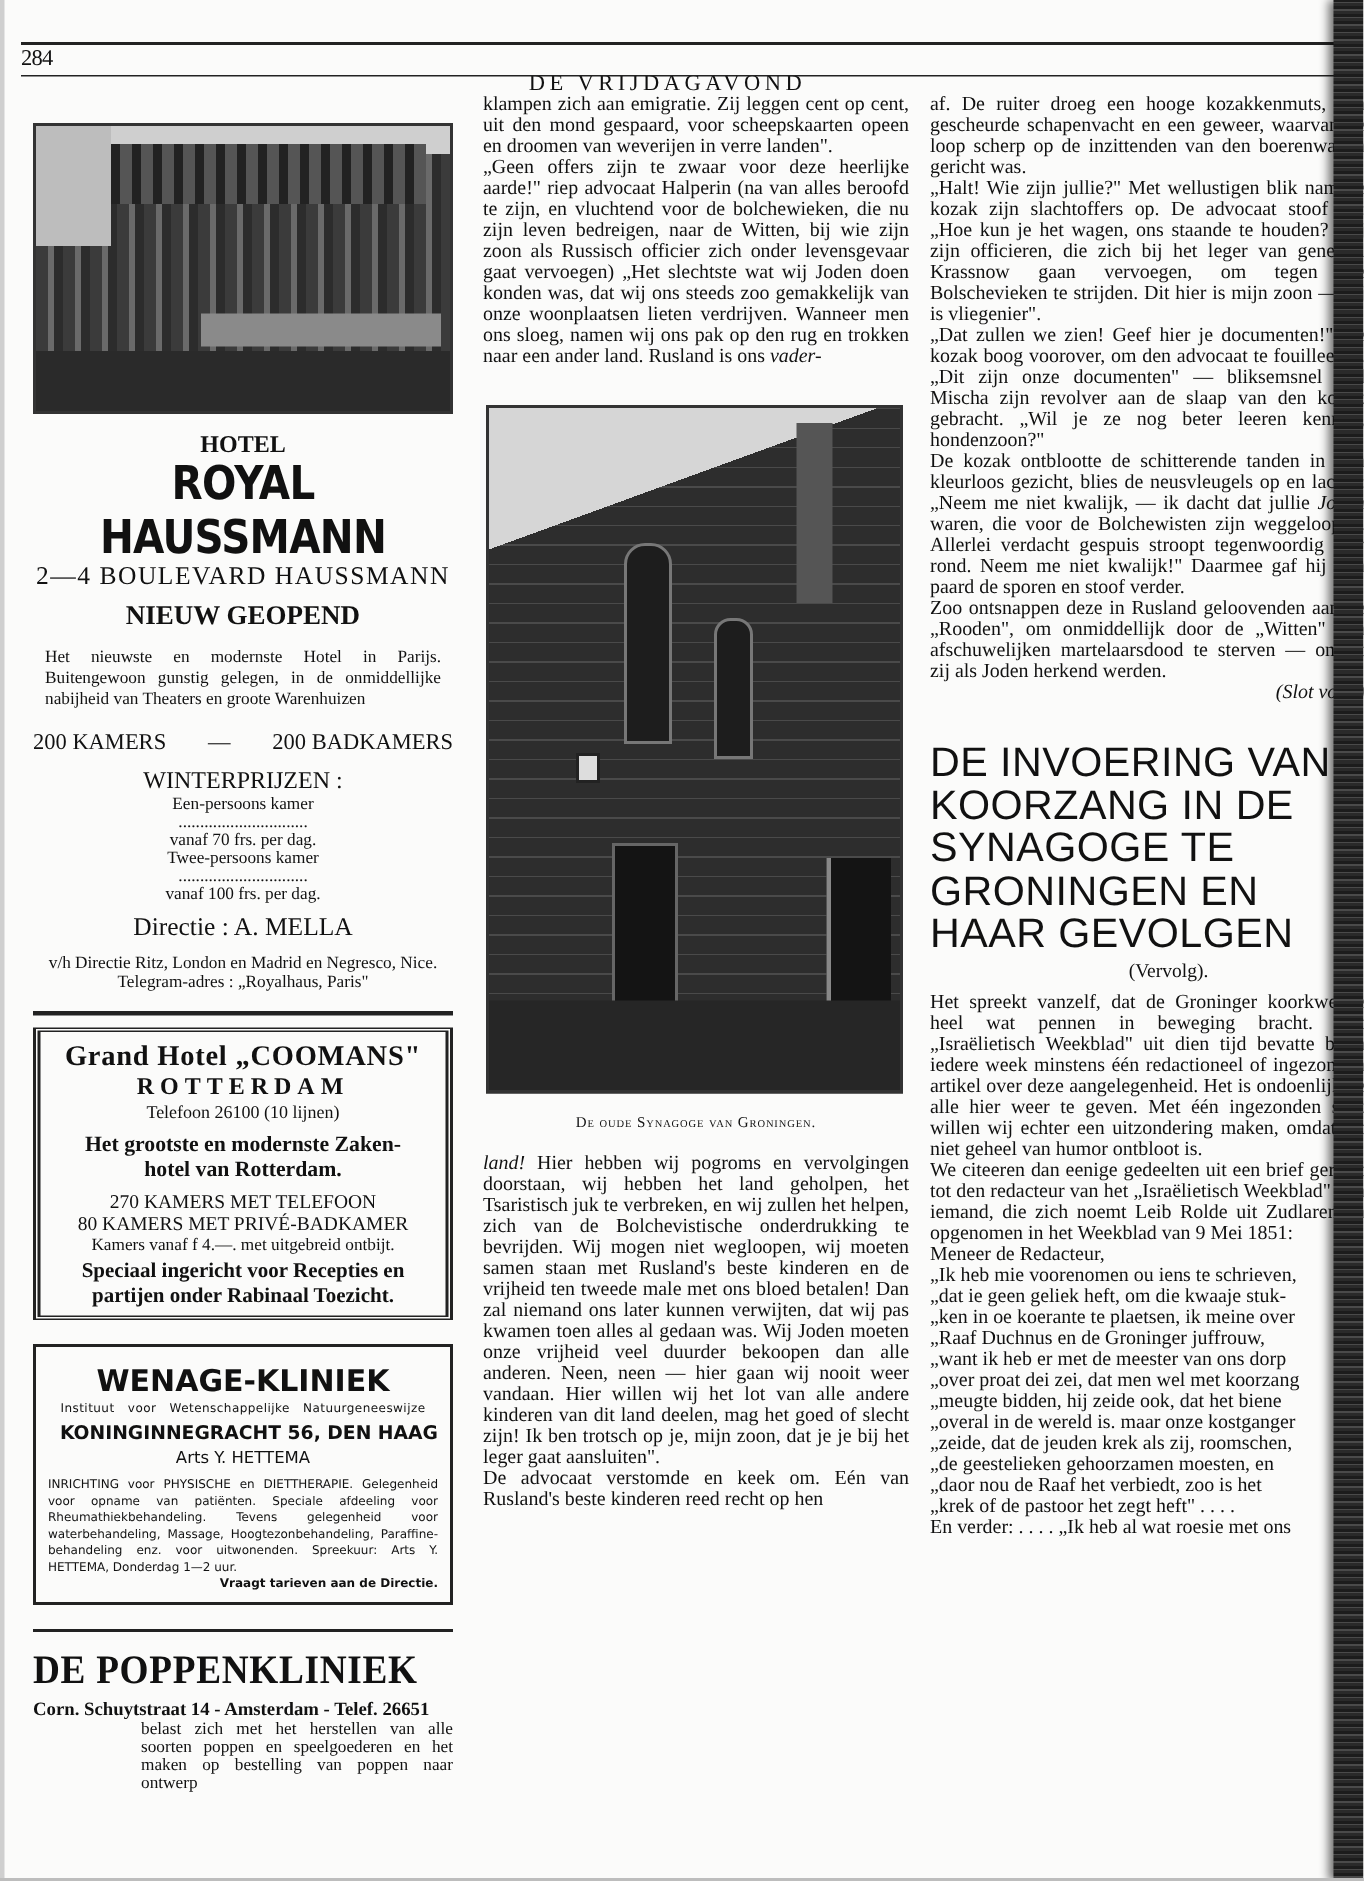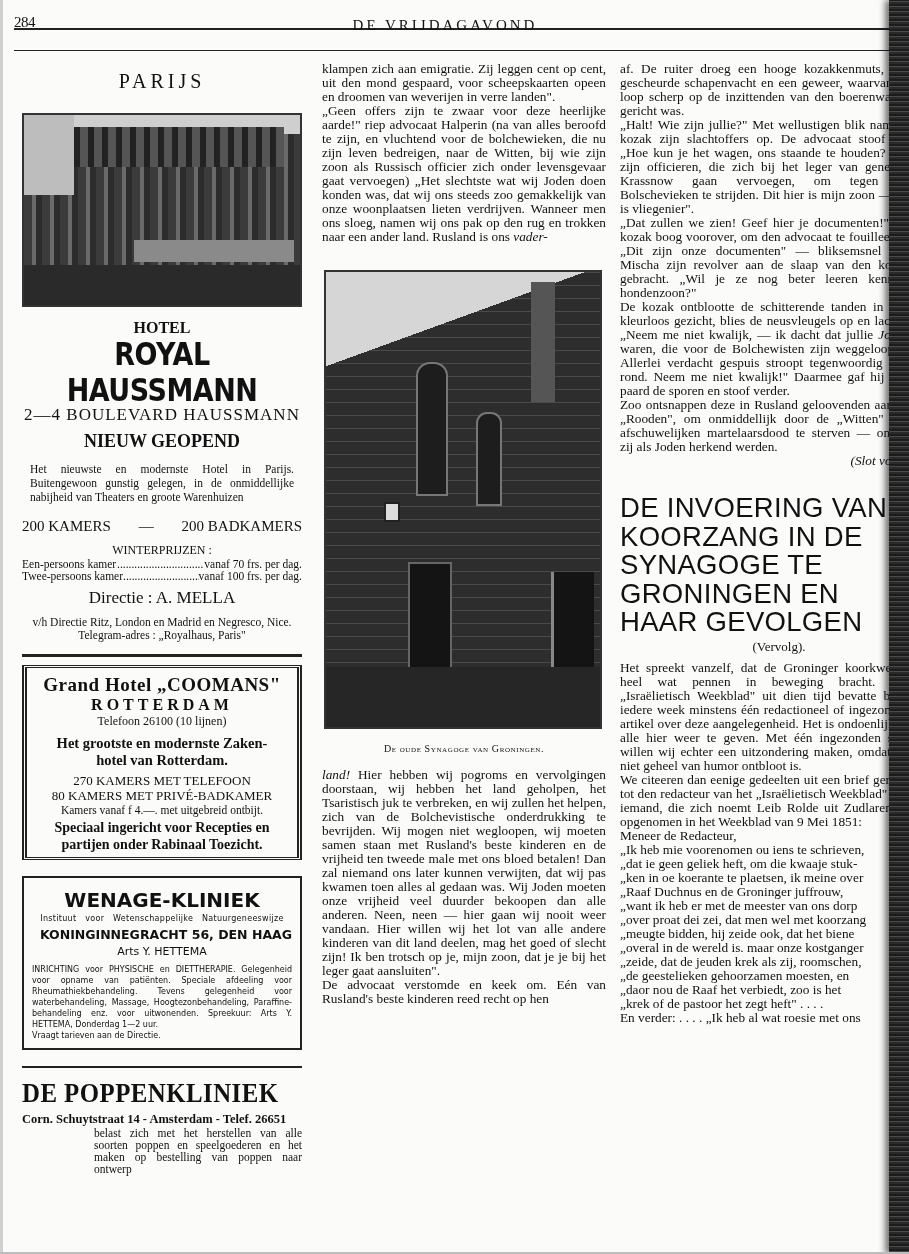--- a/index.html
+++ b/index.html
@@ -13,22 +13,22 @@
     background: repeating-linear-gradient(0deg, #2a2a2a 0 2px, #4a4a4a 2px 3px, #1c1c1c 3px 5px);
     box-shadow: -4px 0 6px rgba(0,0,0,0.55);
   }
   .left-edge { position: absolute; left: 0; top: 0; width: 3px; height: 1254px; background: #cfcfcf; }
   .bottom-edge { position: absolute; left: 0; bottom: 0; width: 909px; height: 2px; background: #bdbdbd; }
 
   
   .rule { position: absolute; left: 14px; width: 876px; height: 2px; background: #222; }
   .rule.top { top: 28px; }
   .rule.bot { top: 50px; height: 1px; }
-  .page-number { position: absolute; left: 14px; top: 14px; font-size: 15px; letter-spacing: -0.5px; }
-  .running-head { position: absolute; left: 0; width: 890px; top: 17px; text-align: center; font-size: 15px; letter-spacing: 3px; }
+  .page-number { position: absolute; left: 14px; top: 31px; font-size: 15px; letter-spacing: -0.5px; }
+  .running-head { position: absolute; left: 0; width: 890px; top: 48px; text-align: center; font-size: 15px; letter-spacing: 3px; }
 
   .col { position: absolute; top: 62px; }
   .col-left { left: 22px; width: 280px; }
   .col-mid { left: 322px; width: 284px; }
   .col-right { left: 620px; width: 290px; overflow: hidden; }
 
   
   .paris-title { text-align: center; font-size: 20px; letter-spacing: 4px; margin-top: 8px; }
   .photo {
     border: 2px solid #333; position: relative; overflow: hidden;
@@ -44,22 +44,22 @@
   .photo-hotel .street { position: absolute; left: 0; bottom: 0; width: 100%; height: 40px; background: #2a2a2a; }
   .photo-hotel .sky-left { position: absolute; left: 0; top: 0; width: 50px; height: 80px; background: #bdbdbd; }
 
   .ad-haussmann { text-align: center; margin-top: 12px; }
   .h-hotel { font-weight: bold; font-size: 16px; }
   .h-royal { font-family: "DejaVu Sans", sans-serif; font-weight: bold; font-size: 27px; letter-spacing: -0.5px; transform: scaleY(1.15); margin-top: 4px; }
   .h-boulevard { font-size: 17px; letter-spacing: 1px; margin-top: 2px; }
   .h-nieuw { font-weight: bold; font-size: 18px; margin-top: 6px; }
   .h-desc { font-size: 11.5px; line-height: 14px; margin: 10px 8px 0; text-align: justify; text-align-last: left; }
   .h-rooms { display: flex; justify-content: space-between; font-size: 15px; margin-top: 14px; }
-  .h-winter { font-size: 12px; margin-top: 8px; }
-  .price-row { display: flex; font-size: 11.5px; line-height: 12px; }
+  .h-winter { font-size: 16px; margin-top: 8px; }
+  .price-row { display: flex; font-size: 11.5px; line-height: 12px; flex-direction: column; }
   .price-row .lbl { white-space: nowrap; }
   .price-row .dots { flex: 1; overflow: hidden; white-space: nowrap; }
   .price-row .val { white-space: nowrap; }
   .h-directie { font-size: 17px; margin-top: 6px; }
   .h-vh { font-size: 11.5px; line-height: 13px; margin-top: 8px; }
 
   .hr-thick { height: 3px; background: #222; margin: 12px 0 8px; }
 
   .box-coomans {
     border: 3px double #222; border-left-width: 5px; border-right-width: 5px;
@@ -75,21 +75,21 @@
 
   .box-wenage {
     border: 2px solid #222; padding: 10px 8px 8px; margin-top: 16px;
     font-family: "DejaVu Sans", sans-serif;
   }
   .w-title { text-align: center; font-weight: bold; font-size: 20px; }
   .w-sub { text-align: center; font-size: 8px; letter-spacing: 0.3px; word-spacing: 6px; margin-top: 2px; }
   .w-addr { text-align: right; font-weight: bold; font-size: 12.5px; margin-top: 4px; }
   .w-arts { text-align: center; font-size: 11px; margin-top: 3px; }
   .w-body { font-size: 8px; line-height: 11px; text-align: justify; margin-top: 6px; }
-  .w-right { text-align: left; font-size: 8px; margin-top: 1px; }
+  .w-right { text-align: right; font-size: 8px; margin-top: 1px; font-weight: bold; }
 
   .hr-thin { height: 2px; background: #222; margin: 16px 0 10px; }
   .p-title { font-family: "Liberation Serif", serif; font-weight: bold; font-size: 27px; transform: scaleX(0.92); transform-origin: left; letter-spacing: 0.5px; }
   .p-van { font-weight: bold; font-size: 19px; text-align: right; letter-spacing: 0.5px; }
   .p-addr { font-weight: bold; font-size: 12.5px; margin-top: 3px; }
   .p-body { font-size: 11.5px; line-height: 12px; margin-left: 72px; text-align: justify; }
 
   
   .bodytext { font-size: 13.3px; line-height: 14px; text-align: justify; }
   .bodytext p { margin: 0; }
@@ -121,21 +121,20 @@
 <body>
 
 <div class="left-edge"></div>
 
 <div class="rule top"></div>
 <div class="page-number">284</div>
 <div class="running-head">DE VRIJDAGAVOND</div>
 <div class="rule bot"></div>
 
 <div class="col col-left">
-  <div class="paris-title">PARIJS</div>
   <div class="photo photo-hotel">
     <div class="sky-left"></div>
     <div class="roof"></div>
     <div class="awning"></div>
     <div class="street"></div>
   </div>
 
   <div class="ad-haussmann">
     <div class="h-hotel">HOTEL</div>
     <div class="h-royal">ROYAL HAUSSMANN</div>

